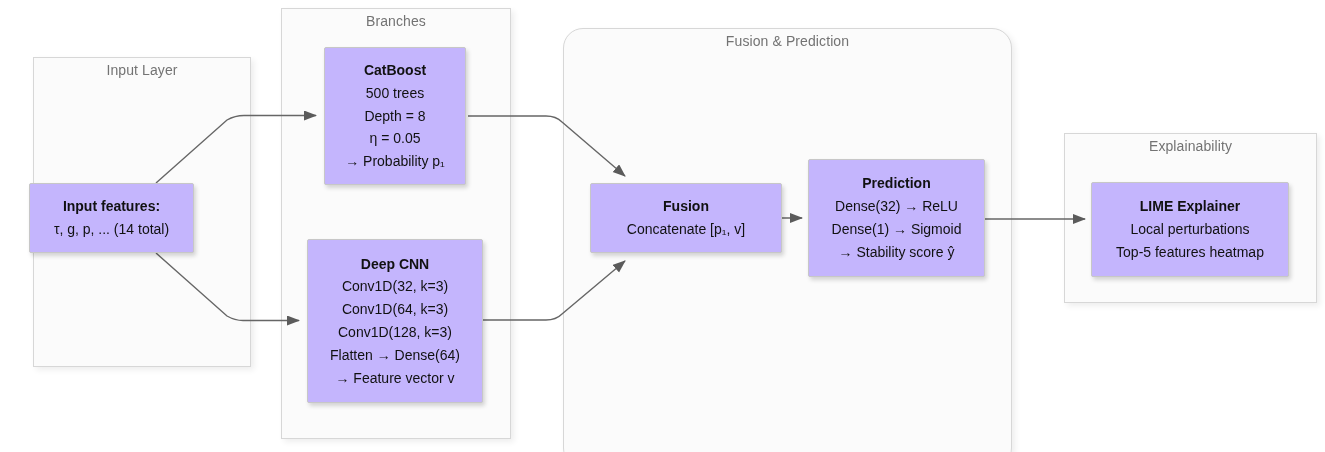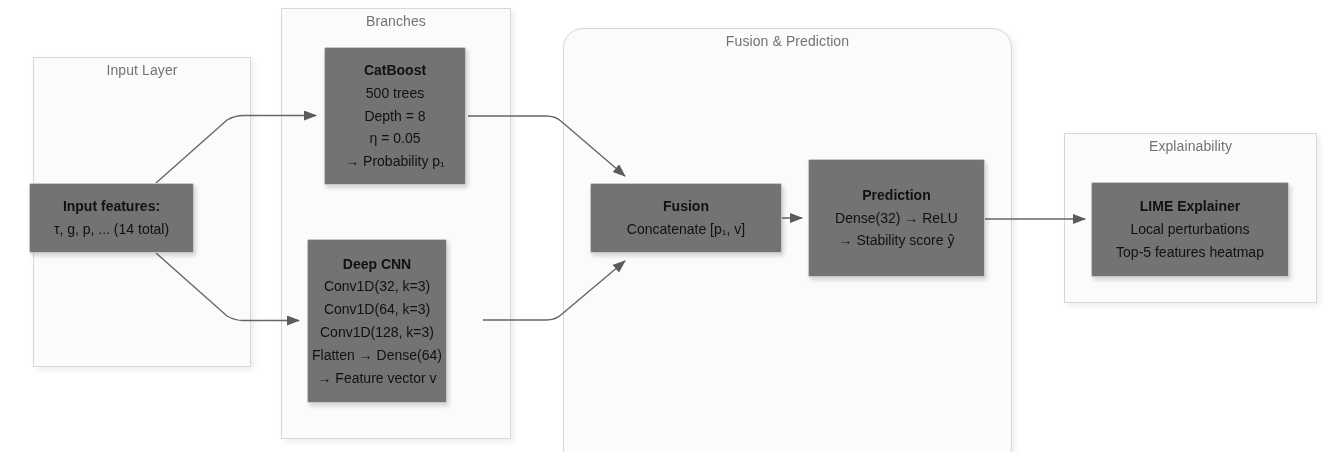--- a/index.html
+++ b/index.html
@@ -38,38 +38,38 @@
   svg.connectors {
     position: absolute; left: 0; top: 0;
     width: 1325px; height: 452px;
     z-index: 2;
     pointer-events: none;
   }
 
   
   .node {
     position: absolute;
-    background: #737373;
+    background: #c4b5fd;
     border: 1px solid #c7c7c7;
     border-radius: 2px;
     box-shadow: 2px 3px 4px rgba(0,0,0,0.16);
     z-index: 3;
     display: flex;
     flex-direction: column;
     justify-content: center;
     align-items: center;
     text-align: center;
     font-size: 14px;
     line-height: 22.8px;
     color: #111111;
   }
   .node-title { font-weight: bold; }
   .n-input   { left: 29px;   top: 183px; width: 165px; height: 70px; }
   .n-cat     { left: 324px;  top: 47px;  width: 142px; height: 138px; }
-  .n-cnn     { left: 307px;  top: 239px; width: 140px; height: 164px; }
+  .n-cnn     { left: 307px;  top: 239px; width: 176px; height: 164px; }
   .n-fus     { left: 590px;  top: 183px; width: 192px; height: 70px; }
   .n-pred    { left: 808px;  top: 159px; width: 177px; height: 118px; }
   .n-lime    { left: 1091px; top: 182px; width: 198px; height: 95px; }
 </style>
 </head>
 <body>
 
 <div class="canvas">
 
   <div class="group g-input">
@@ -124,20 +124,21 @@
   </div>
 
   <div class="node n-fus">
     <div class="node-title">Fusion</div>
     <div class="node-line">Concatenate [p₁, v]</div>
   </div>
 
   <div class="node n-pred">
     <div class="node-title">Prediction</div>
     <div class="node-line">Dense(32) → ReLU</div>
+    <div class="node-line">Dense(1) → Sigmoid</div>
     <div class="node-line">→ Stability score ŷ</div>
   </div>
 
   <div class="node n-lime">
     <div class="node-title">LIME Explainer</div>
     <div class="node-line">Local perturbations</div>
     <div class="node-line">Top-5 features heatmap</div>
   </div>
 
 </div>

